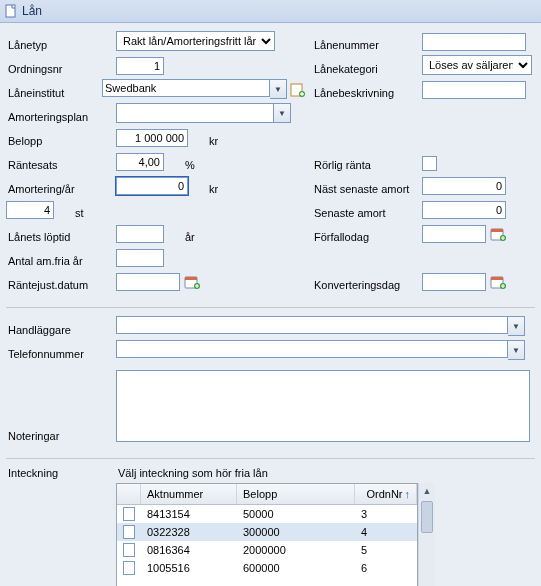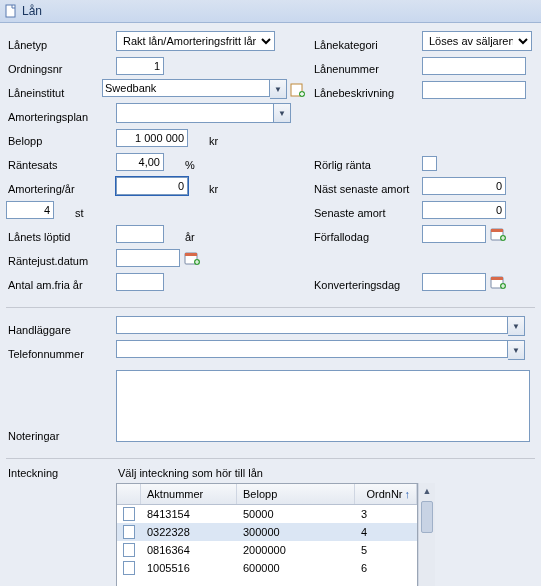--- a/index.html
+++ b/index.html
@@ -109,45 +109,45 @@
         <div class="row">
           <input class="input num w60" value="4" style="">
           <span class="unit">st</span>
         </div>
         <div class="row">
           <span class="lbl">Lånets löptid</span>
           <input class="input num w60" value="" style="">
           <span class="unit">år</span>
         </div>
         <div class="row">
+          <span class="lbl">Antal am.fria år</span>
+          <input class="input num w60" value="" style="">
+        </div>
+        <div class="row">
           <span class="lbl">Räntejust.datum</span>
           <input class="input date-input" value="" style="">
           <span class="icon-btn">
             <svg width="16" height="16" viewBox="0 0 16 16">
                 <rect x="1" y="3" width="12" height="11" rx="1" fill="#fff" stroke="#7a8aa6"></rect>
                 <rect x="1" y="3" width="12" height="3" fill="#d86a4a"></rect>
                 <circle cx="13" cy="12" r="3" fill="#3aa03a"></circle>
                 <path d="M13 10v4M11 12h4" stroke="#fff" stroke-width="1.2"></path>
               </svg>
           </span>
         </div>
-        <div class="row">
-          <span class="lbl">Antal am.fria år</span>
-          <input class="input num w60" value="" style="">
-        </div>
       </div>
 
       <div class="right-col">
+        <div class="row">
+          <span class="lbl" style="width:108px">Lånenummer</span>
+          <input class="input field-right-input" value="" style="">
+        </div>
         <div class="row">
           <span class="lbl" style="width:108px">Lånekategori</span>
           <select class="select dd" style="width:110px"><option>Löses av säljaren</option></select>
-        </div>
-        <div class="row">
-          <span class="lbl" style="width:108px">Lånenummer</span>
-          <input class="input field-right-input" value="" style="">
         </div>
         <div class="row">
           <span class="lbl" style="width:108px">Lånebeskrivning</span>
           <input class="input field-right-input" value="" style="">
         </div>
         <div style="height:48px"></div>
         <div class="row">
           <span class="lbl" style="width:108px">Rörlig ränta</span>
           <span class="chk"></span>
         </div>
@@ -212,21 +212,21 @@
       <span class="lbl">Noteringar</span>
       <textarea class="notes" style=""></textarea>
     </div>
 
     <div class="section-gap"></div>
     <div class="hr"></div>
 
     <div style="display:flex;align-items:flex-start">
       <span class="lbl" style="padding-top:2px">Inteckning</span>
       <div>
-        <div style="margin:2px 0 4px 2px">Välj inteckning som hör till lån</div>
+        <div style="margin:2px 0 4px 2px">Välj inteckning som hör fria lån</div>
         <div class="gridwrap">
           <div class="grid">
             <div class="grid-head">
               <div class="gh" style="width:24px"></div>
               <div class="gh" style="width:96px">Aktnummer</div>
               <div class="gh" style="width:118px">Belopp</div>
               <div class="gh" style="flex:1;justify-content:flex-end">
                 <span>OrdnNr</span>
                 <span class="sort-icon">↑</span>
               </div>

